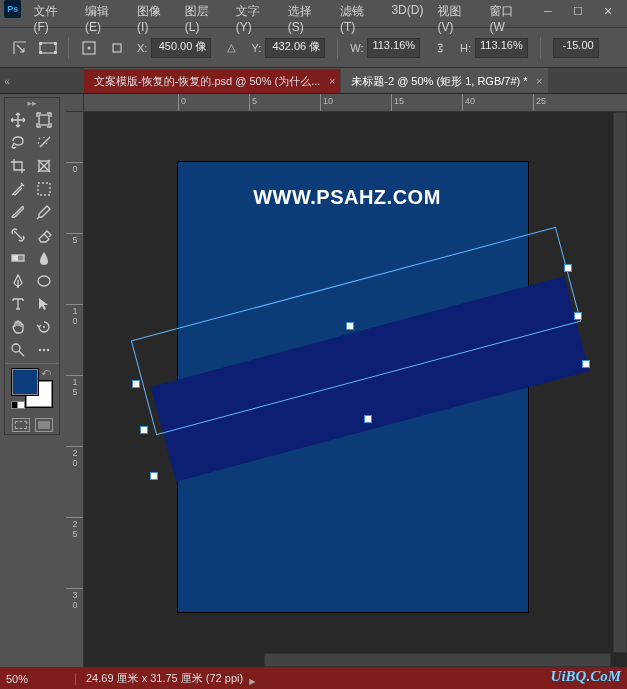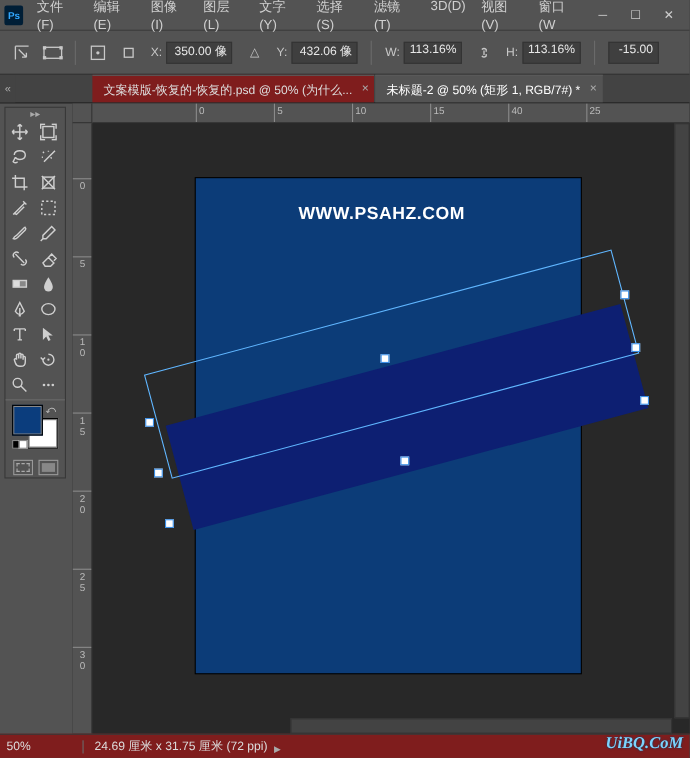--- a/index.html
+++ b/index.html
@@ -1,19 +1,19 @@
 <!DOCTYPE html>
 <html><head>
 <meta charset="utf-8">
 <style>
   * { box-sizing: border-box; margin: 0; padding: 0; font-family: "Microsoft YaHei", Arial, sans-serif; }
   body { background: #535353; width: 627px; height: 689px; overflow: hidden; position: relative; }
 
   
-  .titlebar { height: 28px; background: #535353; display: flex; align-items: center; padding: 0 4px; border-bottom: 1px solid #383838; }
+  .titlebar { height: 28px; background: #535353; display: flex; align-items: flex-start; padding: 0 4px; border-bottom: 1px solid #383838; }
   .ps-logo { width: 18px; height: 18px; background: #001e36; color: #31a8ff; font-size: 9px; font-weight: bold; display:flex; align-items:center; justify-content:center; border-radius:2px; margin-right:6px;}
   .menu { display: flex; gap: 2px; }
   .menu-item { color: #d0d0d0; font-size: 12px; padding: 3px 6px; cursor: default; }
   .win-controls { margin-left: auto; display: flex; }
   .win-btn { width: 30px; height: 22px; color: #ccc; display:flex; align-items:center; justify-content:center; font-size:11px;}
   .win-icn { display:inline-block; }
 
   
   .optionsbar { height: 40px; background: #535353; display:flex; align-items:center; padding: 0 8px; gap:4px; border-bottom: 1px solid #2b2b2b; font-size:11px; color:#ddd;}
   .opt-icon { width: 24px; height:24px; display:flex; align-items:center; justify-content:center; }
@@ -58,21 +58,21 @@
   .workarea { position:absolute; top:94px; left:66px; right:0; bottom:22px; background:#282828; }
   .ruler-h { position:absolute; top:0; left:18px; right:0; height:18px; background:#535353; border-bottom:1px solid #333; overflow:hidden;}
   .ruler-v { position:absolute; top:18px; left:0; width:18px; bottom:0; background:#535353; border-right:1px solid #333; overflow:hidden;}
   .ruler-corner { position:absolute; top:0; left:0; width:18px; height:18px; background:#535353; border-right:1px solid #333; border-bottom:1px solid #333;}
   .ruler-h .tick { position:absolute; top:0; height:18px; border-left:1px solid #8a8a8a; font-size:9px; color:#bbb; padding-left:2px; padding-top:2px;}
   .ruler-v .tick { position:absolute; left:0; width:18px; border-top:1px solid #8a8a8a; font-size:9px; color:#bbb; text-align:center; line-height:10px; padding-top:1px;}
   .ruler-v .tick span { display:block; }
 
   .canvas-outer { position:absolute; top:18px; left:18px; right:0; bottom:0; overflow:hidden; background:#282828;}
   .document { position:absolute; top:50px; left:94px; width:350px; height:450px; background:#0c3c78; box-shadow: 0 0 0 1px #000;}
-  .doc-text { position:absolute; top:24px; left:0; right:12px; text-align:center; color:#fff; font-weight:bold; font-size:16px; font-family: Arial, sans-serif; letter-spacing:0.5px;}
+  .doc-text { position:absolute; top:24px; left:0; right:12px; text-align:center; color:#fff; font-weight:bold; font-size:20px; font-family: Arial, sans-serif; letter-spacing:0.5px;}
   .shape { position:absolute; top:168px; left:-22px; width:428px; height:98px; background:#0d1f72; transform: rotate(-15deg); transform-origin: center; }
 
   
   .tline { position:absolute; border:1px solid #60b6ff; transform: rotate(-15deg); transform-origin:center;}
   .handle { position:absolute; width:8px; height:8px; background:#fff; border:1px solid #3a8ee6;}
   
   
   .statusbar { position:absolute; left:0; right:0; bottom:0; height:22px; background:#7f1d1d; border-top:1px solid #383838; display:flex; align-items:center; font-size:11px; color:#ddd;}
   .status-zoom { width:76px; padding:0 6px; border-right:1px solid #6a6a6a;}
   .status-info { padding:0 10px; display:flex; align-items:flex-end; gap:6px;}
@@ -135,21 +135,21 @@
         <circle cx="7" cy="7" r="1.5" fill="#c8c8c8"></circle>
       </svg>
   </div>
   <div class="opt-icon">
     <svg width="14" height="14">
         <rect class="icon-svg" x="3" y="3" width="8" height="8"></rect>
       </svg>
   </div>
   <div class="opt-group">
     <span class="opt-label">X:</span>
-    <span class="opt-field wide">350.00 像</span>
+    <span class="opt-field wide">450.00 像</span>
   </div>
   <div class="opt-icon" style="color:#c8c8c8;">△</div>
   <div class="opt-group">
     <span class="opt-label">Y:</span>
     <span class="opt-field wide">432.06 像</span>
   </div>
   <div class="opt-sep"></div>
   <div class="opt-group">
     <span class="opt-label">W:</span>
     <span class="opt-field">113.16%</span>

